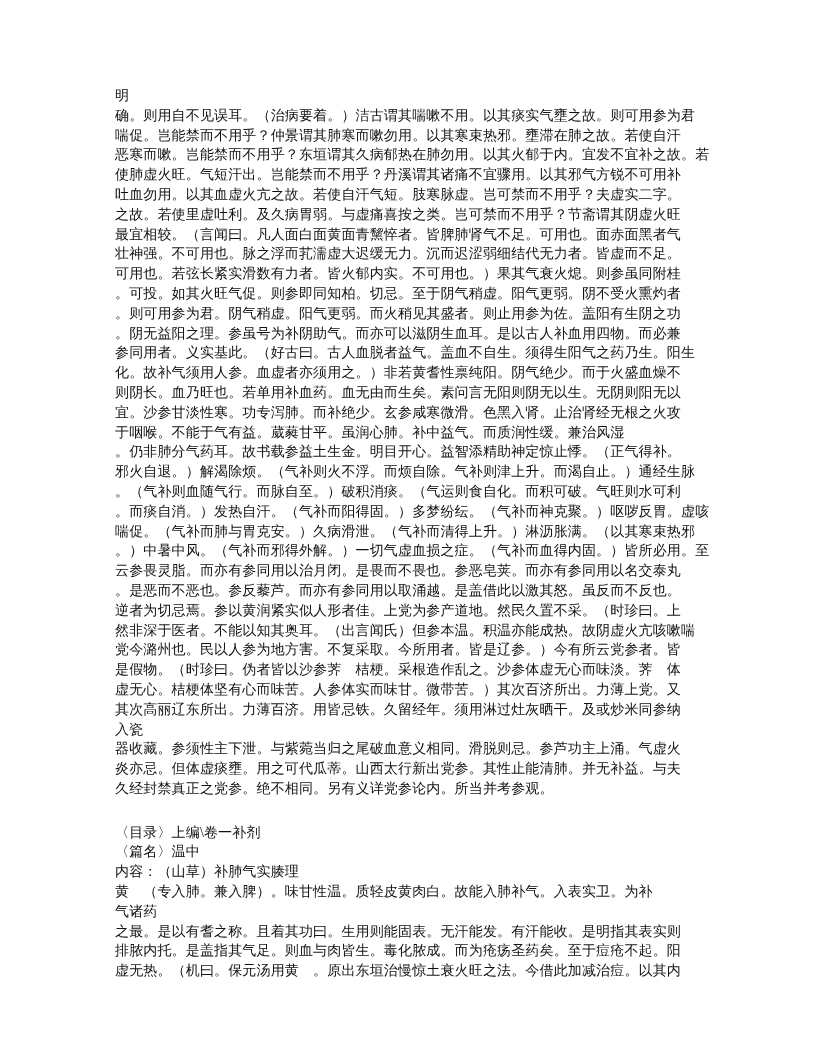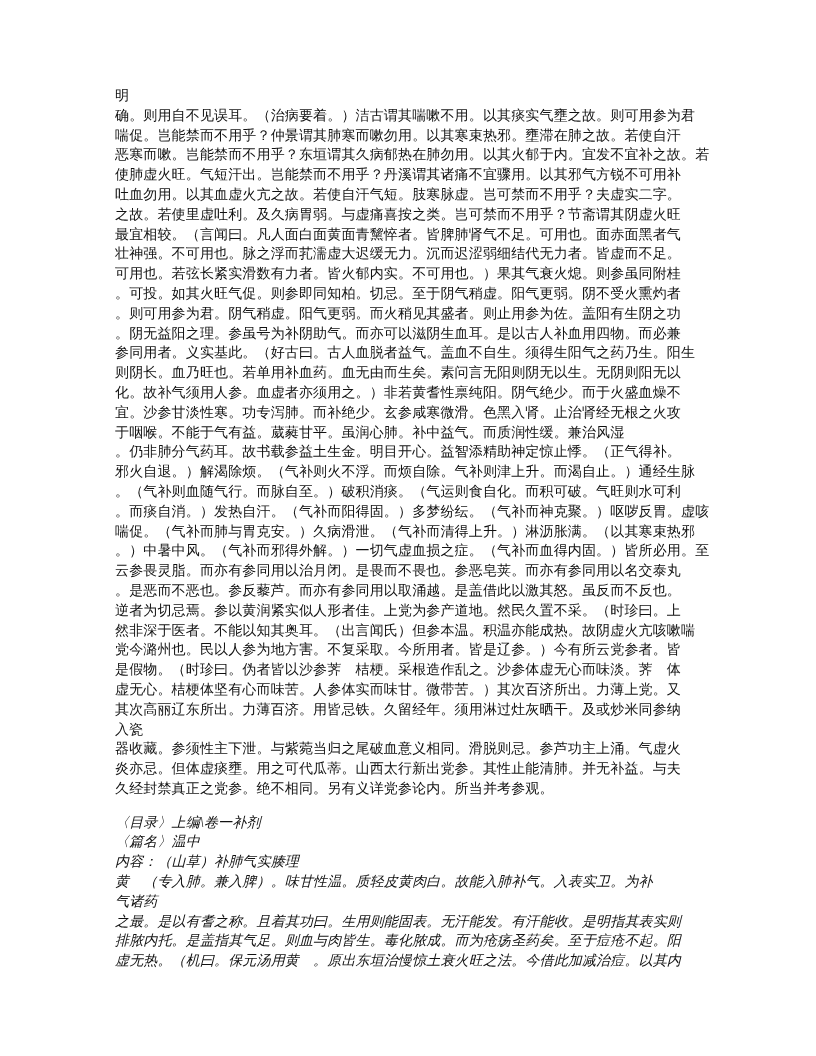--- a/index.html
+++ b/index.html
@@ -16,22 +16,21 @@
     box-sizing: border-box;
     padding: 86px 100px 0 115px;
     overflow: hidden;
     font-family: "Liberation Serif", "DejaVu Serif", serif;
     color: #111111;
   }
   .text-block {
     width: 601px;
   }
   .text-block + .text-block {
-    margin-top: 14px;
-    font-style: italic;
+    margin-top: 24px;
   }
   .text-line {
     font-size: 14px;
     line-height: 19.8px;
     min-height: 19.8px;
     white-space: pre;
     letter-spacing: 0.15px;
   }
 </style>
 </head>
@@ -46,22 +45,22 @@
       <div class="text-line">使肺虚火旺。气短汗出。岂能禁而不用乎？丹溪谓其诸痛不宜骤用。以其邪气方锐不可用补</div>
       <div class="text-line">吐血勿用。以其血虚火亢之故。若使自汗气短。肢寒脉虚。岂可禁而不用乎？夫虚实二字。</div>
       <div class="text-line">之故。若使里虚吐利。及久病胃弱。与虚痛喜按之类。岂可禁而不用乎？节斋谓其阴虚火旺</div>
       <div class="text-line">最宜相较。（言闻曰。凡人面白面黄面青黧悴者。皆脾肺肾气不足。可用也。面赤面黑者气</div>
       <div class="text-line">壮神强。不可用也。脉之浮而芤濡虚大迟缓无力。沉而迟涩弱细结代无力者。皆虚而不足。</div>
       <div class="text-line">可用也。若弦长紧实滑数有力者。皆火郁内实。不可用也。）果其气衰火熄。则参虽同附桂</div>
       <div class="text-line">。可投。如其火旺气促。则参即同知柏。切忌。至于阴气稍虚。阳气更弱。阴不受火熏灼者</div>
       <div class="text-line">。则可用参为君。阴气稍虚。阳气更弱。而火稍见其盛者。则止用参为佐。盖阳有生阴之功</div>
       <div class="text-line">。阴无益阳之理。参虽号为补阴助气。而亦可以滋阴生血耳。是以古人补血用四物。而必兼</div>
       <div class="text-line">参同用者。义实基此。（好古曰。古人血脱者益气。盖血不自生。须得生阳气之药乃生。阳生</div>
+      <div class="text-line">化。故补气须用人参。血虚者亦须用之。）非若黄耆性禀纯阳。阴气绝少。而于火盛血燥不</div>
       <div class="text-line">则阴长。血乃旺也。若单用补血药。血无由而生矣。素问言无阳则阴无以生。无阴则阳无以</div>
-      <div class="text-line">化。故补气须用人参。血虚者亦须用之。）非若黄耆性禀纯阳。阴气绝少。而于火盛血燥不</div>
       <div class="text-line">宜。沙参甘淡性寒。功专泻肺。而补绝少。玄参咸寒微滑。色黑入肾。止治肾经无根之火攻</div>
       <div class="text-line">于咽喉。不能于气有益。葳蕤甘平。虽润心肺。补中益气。而质润性缓。兼治风湿</div>
       <div class="text-line">。仍非肺分气药耳。故书载参益土生金。明目开心。益智添精助神定惊止悸。（正气得补。</div>
       <div class="text-line">邪火自退。）解渴除烦。（气补则火不浮。而烦自除。气补则津上升。而渴自止。）通经生脉</div>
       <div class="text-line">。（气补则血随气行。而脉自至。）破积消痰。（气运则食自化。而积可破。气旺则水可利</div>
       <div class="text-line">。而痰自消。）发热自汗。（气补而阳得固。）多梦纷纭。（气补而神克聚。）呕哕反胃。虚咳</div>
       <div class="text-line">喘促。（气补而肺与胃克安。）久病滑泄。（气补而清得上升。）淋沥胀满。（以其寒束热邪</div>
       <div class="text-line">。）中暑中风。（气补而邪得外解。）一切气虚血损之症。（气补而血得内固。）皆所必用。至</div>
       <div class="text-line">云参畏灵脂。而亦有参同用以治月闭。是畏而不畏也。参恶皂荚。而亦有参同用以名交泰丸</div>
       <div class="text-line">。是恶而不恶也。参反藜芦。而亦有参同用以取涌越。是盖借此以激其怒。虽反而不反也。</div>

